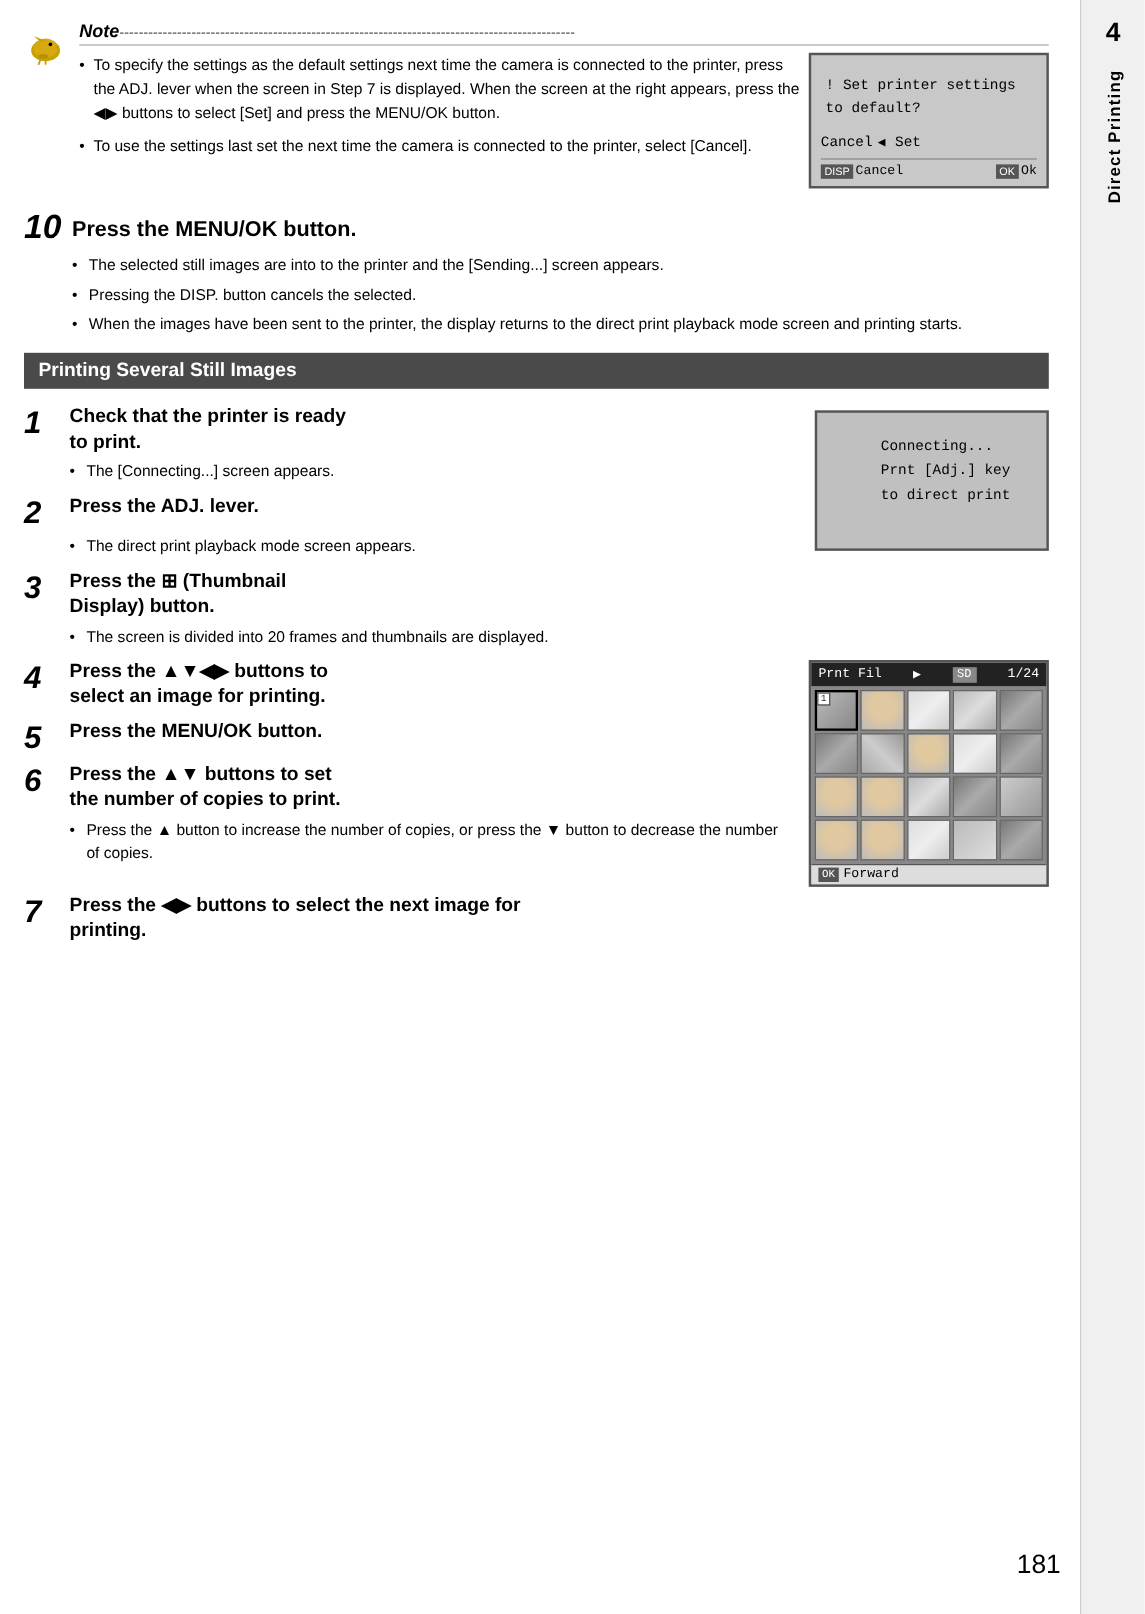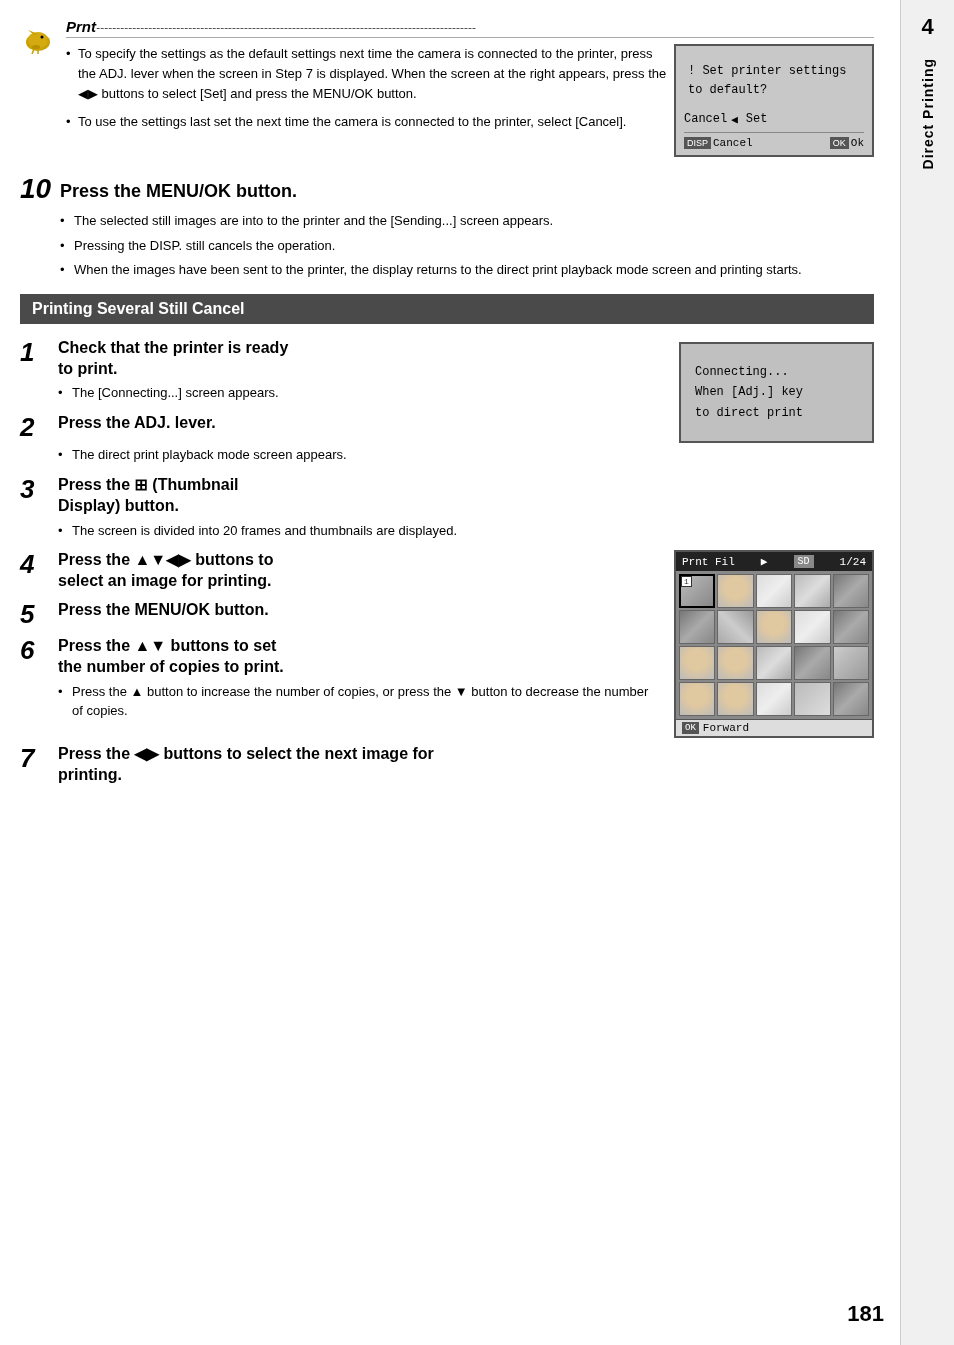--- a/index.html
+++ b/index.html
@@ -210,28 +210,28 @@
     }
     .two-col-left {
       flex: 1;
     }
 
     
     .lcd-connecting {
       background: #c0c0c0;
       border: 2px solid #555;
       width: 195px;
-      height: 101px;
+      height: 117px;
       flex-shrink: 0;
       font-family: 'Courier New', monospace;
       font-size: 12px;
-      padding: 18px 14px;
+      padding: 18px 30px;
       display: flex;
       align-items: flex-start;
-      justify-content: flex-start;
+      justify-content: flex-end;
       margin-top: 4px;
     }
 
     
     .lcd-thumbnail {
       background: #aaa;
       border: 2px solid #555;
       width: 200px;
       flex-shrink: 0;
       font-family: 'Courier New', monospace;
@@ -321,24 +321,24 @@
       font-size: 14px;
       font-weight: bold;
       color: #000;
       letter-spacing: 1px;
       padding: 10px 0;
     }
 
     
     .page-number {
       position: absolute;
-      bottom: 18px;
+      bottom: 28px;
       right: 70px;
       font-size: 22px;
-      font-weight: bold;
+      font-weight: normal;
       color: #000;
     }
 
     
     .step6-row {
       display: flex;
       gap: 16px;
       align-items: flex-start;
     }
 
@@ -391,21 +391,21 @@
         <ellipse cx="18" cy="20" rx="10" ry="8" fill="#d4aa10"></ellipse>
         <polygon points="14,15 8,10 18,14" fill="#c8a000"></polygon>
         <circle cx="22" cy="17" r="1.5" fill="#000"></circle>
         <polygon points="26,19 30,18 27,21" fill="#c8a000"></polygon>
         <ellipse cx="16" cy="27" rx="4" ry="2" fill="#b89000"></ellipse>
         <line x1="14" y1="29" x2="12" y2="34" stroke="#c8a000" stroke-width="1.5"></line>
         <line x1="18" y1="29" x2="18" y2="34" stroke="#c8a000" stroke-width="1.5"></line>
       </svg>
     </div>
     <div class="note-content">
-      <div class="note-title">Prnt</div>
+      <div class="note-title">Note</div>
       <div class="note-body">
         <div class="note-text">
           <ul>
             <li>To specify the settings as the default settings next time the camera is connected to the printer, press the ADJ. lever when the screen in Step 7 is displayed. When the screen at the right appears, press the ◀▶ buttons to select [Set] and press the MENU/OK button.</li>
             <li>To use the settings last set the next time the camera is connected to the printer, select [Cancel].</li>
           </ul>
         </div>
 
         <div class="lcd-screen">
           <div class="lcd-screen-inner">
@@ -434,26 +434,26 @@
     </div>
   </div>
 
   <div class="step-large">
     <span class="step-number-italic" style="font-size:28px; font-style:italic; font-weight:bold;">10</span>
     <span class="step-title">Press the MENU/OK button.</span>
   </div>
   <div class="step-bullets">
     <ul>
       <li>The selected still images are into to the printer and the [Sending...] screen appears.</li>
-      <li>Pressing the DISP. still cancels the operation.</li>
+      <li>Pressing the DISP. button cancels the selected.</li>
       <li>When the images have been sent to the printer, the display returns to the direct print playback mode screen and printing starts.</li>
     </ul>
   </div>
 
-  <div class="section-header">Printing Several Still Cancel</div>
+  <div class="section-header">Printing Several Still Images</div>
 
   <div class="two-col">
     <div class="two-col-left">
 
       <div class="step-row">
         <span class="step-num-italic" style="font-size:26px;">1</span>
         <span class="step-heading">Check that the printer is ready<br>to print.</span>
       </div>
       <div class="step-sub">
         <ul>
@@ -468,21 +468,21 @@
       <div class="step-sub">
         <ul>
           <li>The direct print playback mode screen appears.</li>
         </ul>
       </div>
     </div>
 
     <div class="lcd-connecting">
       <div>
         <div style="font-family:'Courier New',monospace; font-size:12px; line-height:1.7;">Connecting...</div>
-        <div style="font-family:'Courier New',monospace; font-size:12px; line-height:1.7;">When [Adj.] key</div>
+        <div style="font-family:'Courier New',monospace; font-size:12px; line-height:1.7;">Prnt [Adj.] key</div>
         <div style="font-family:'Courier New',monospace; font-size:12px; line-height:1.7;">to direct print</div>
       </div>
     </div>
   </div>
 
   <div class="step-row">
     <span class="step-num-italic" style="font-size:26px; font-style:italic; font-weight:bold;">3</span>
     <span class="step-heading">Press the ⊞ (Thumbnail<br>Display) button.</span>
   </div>
   <div class="step-sub">

